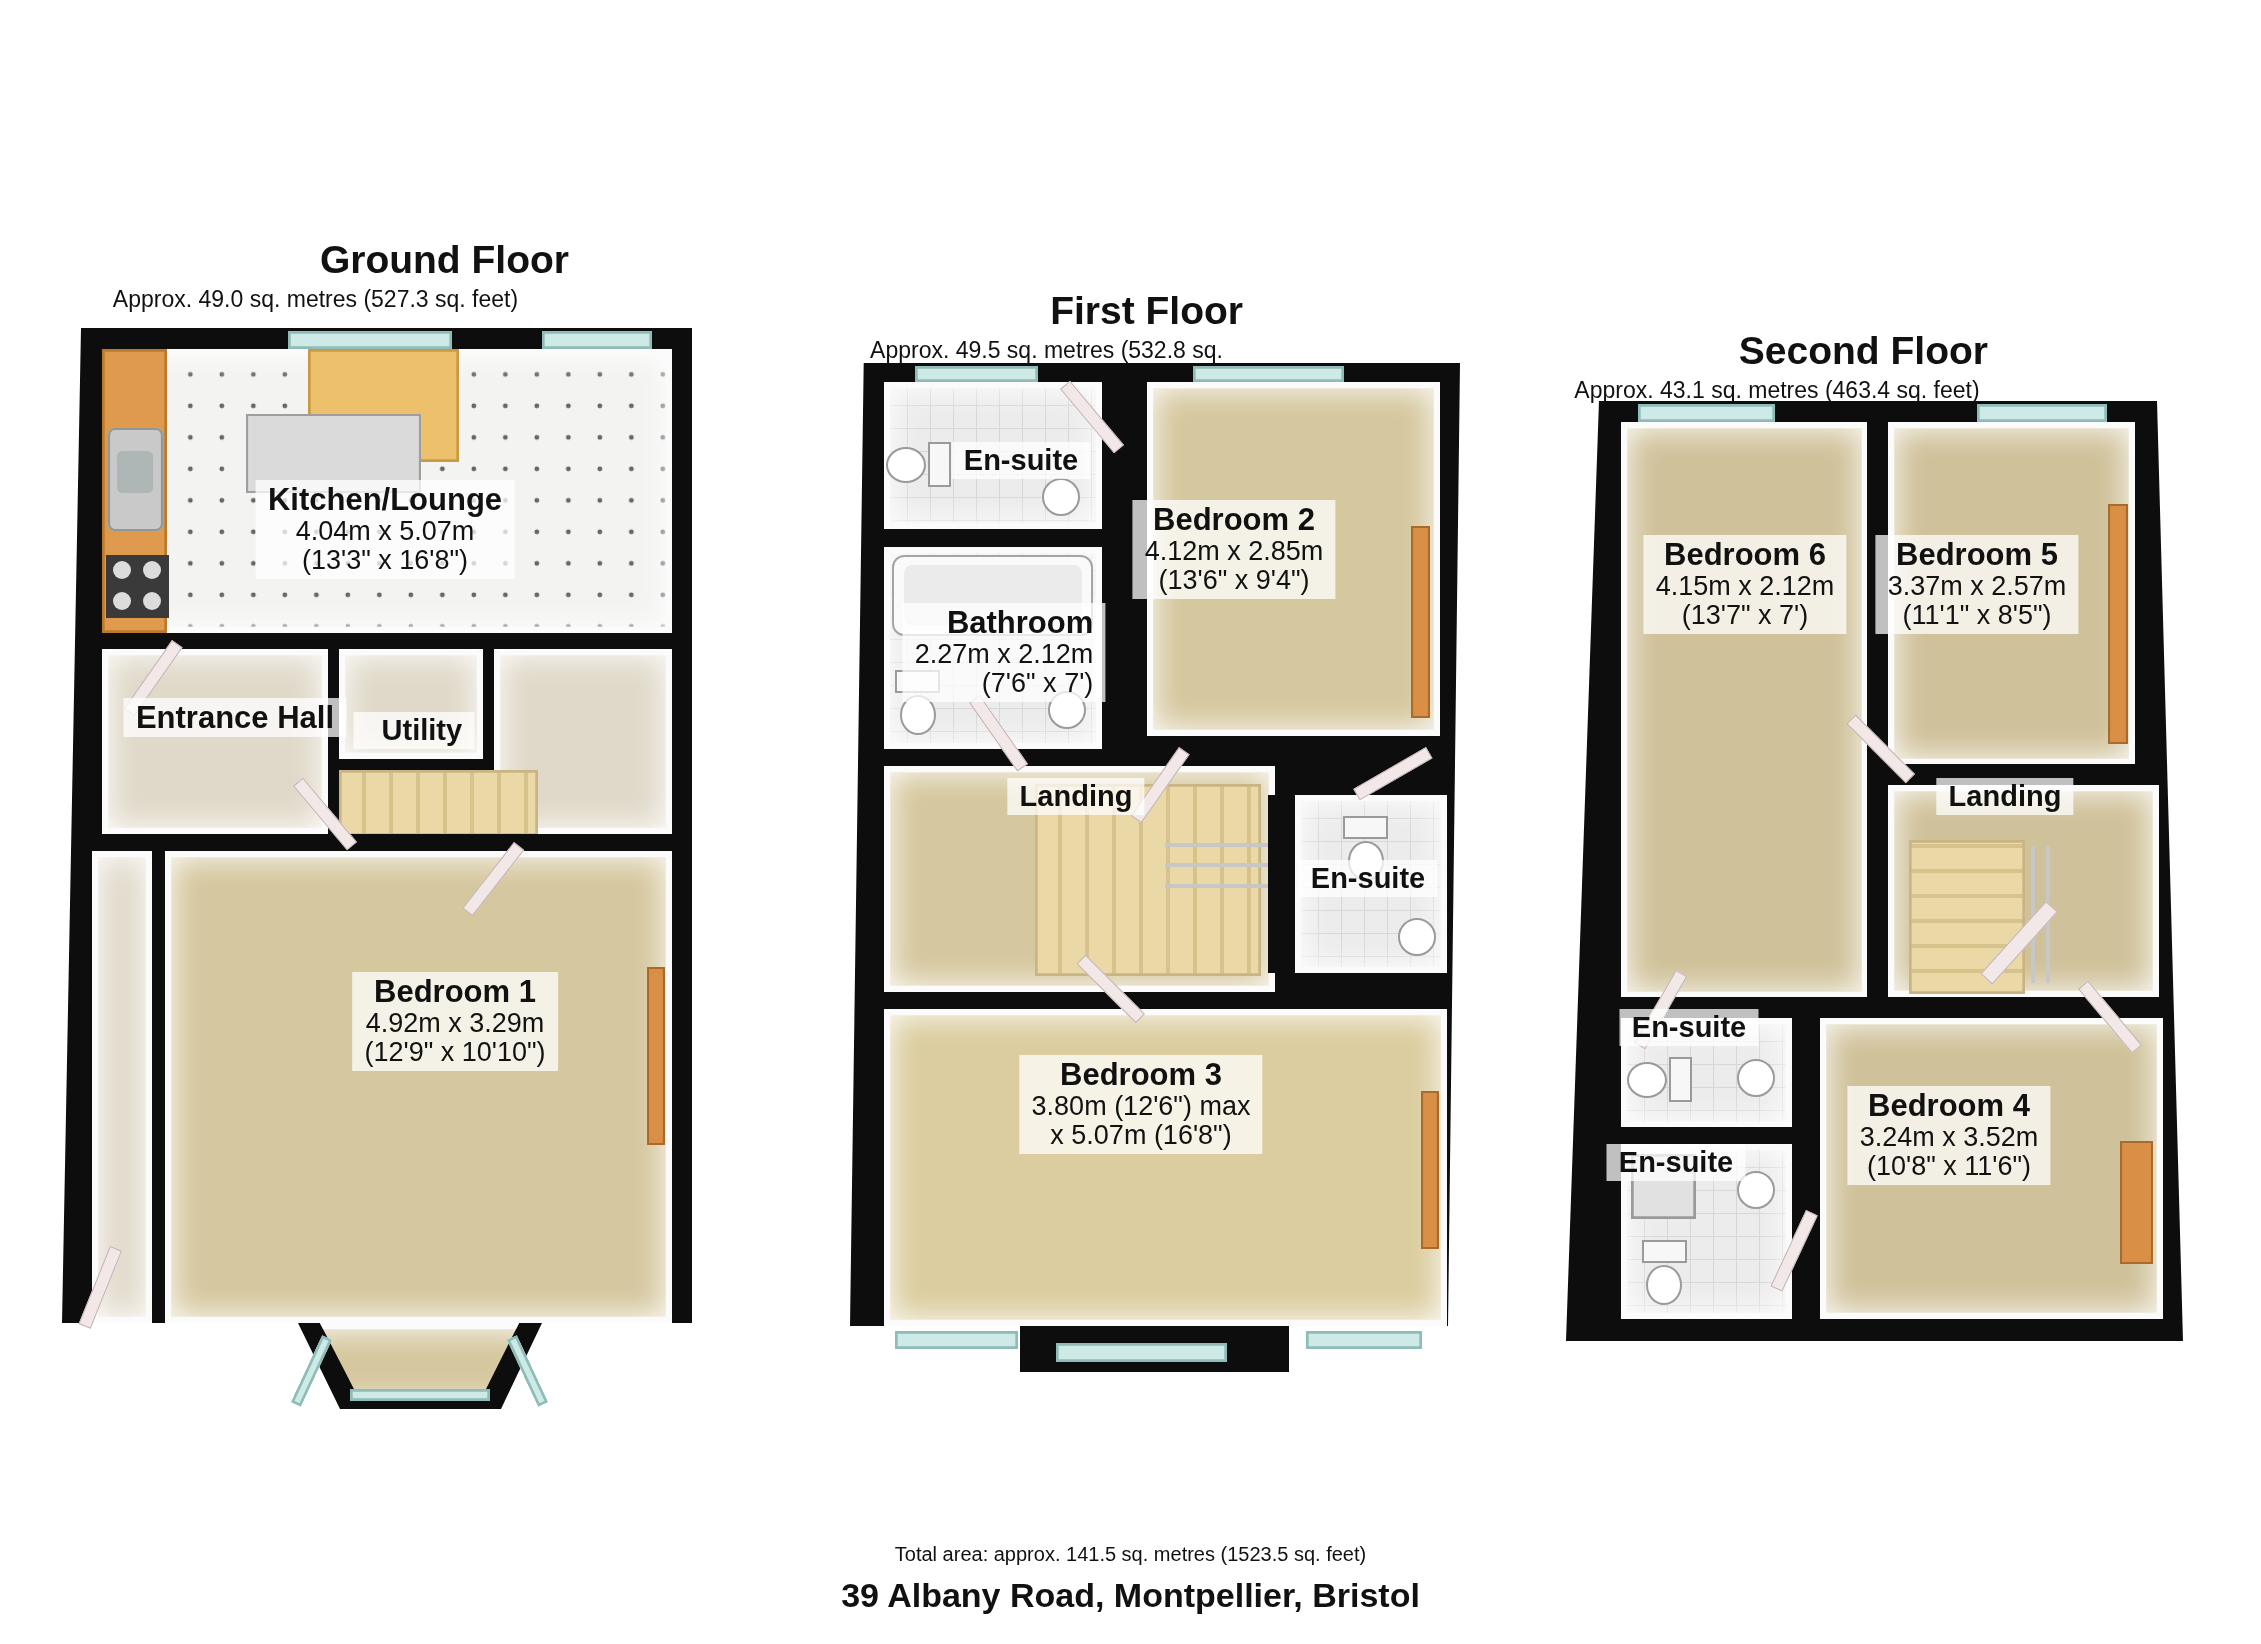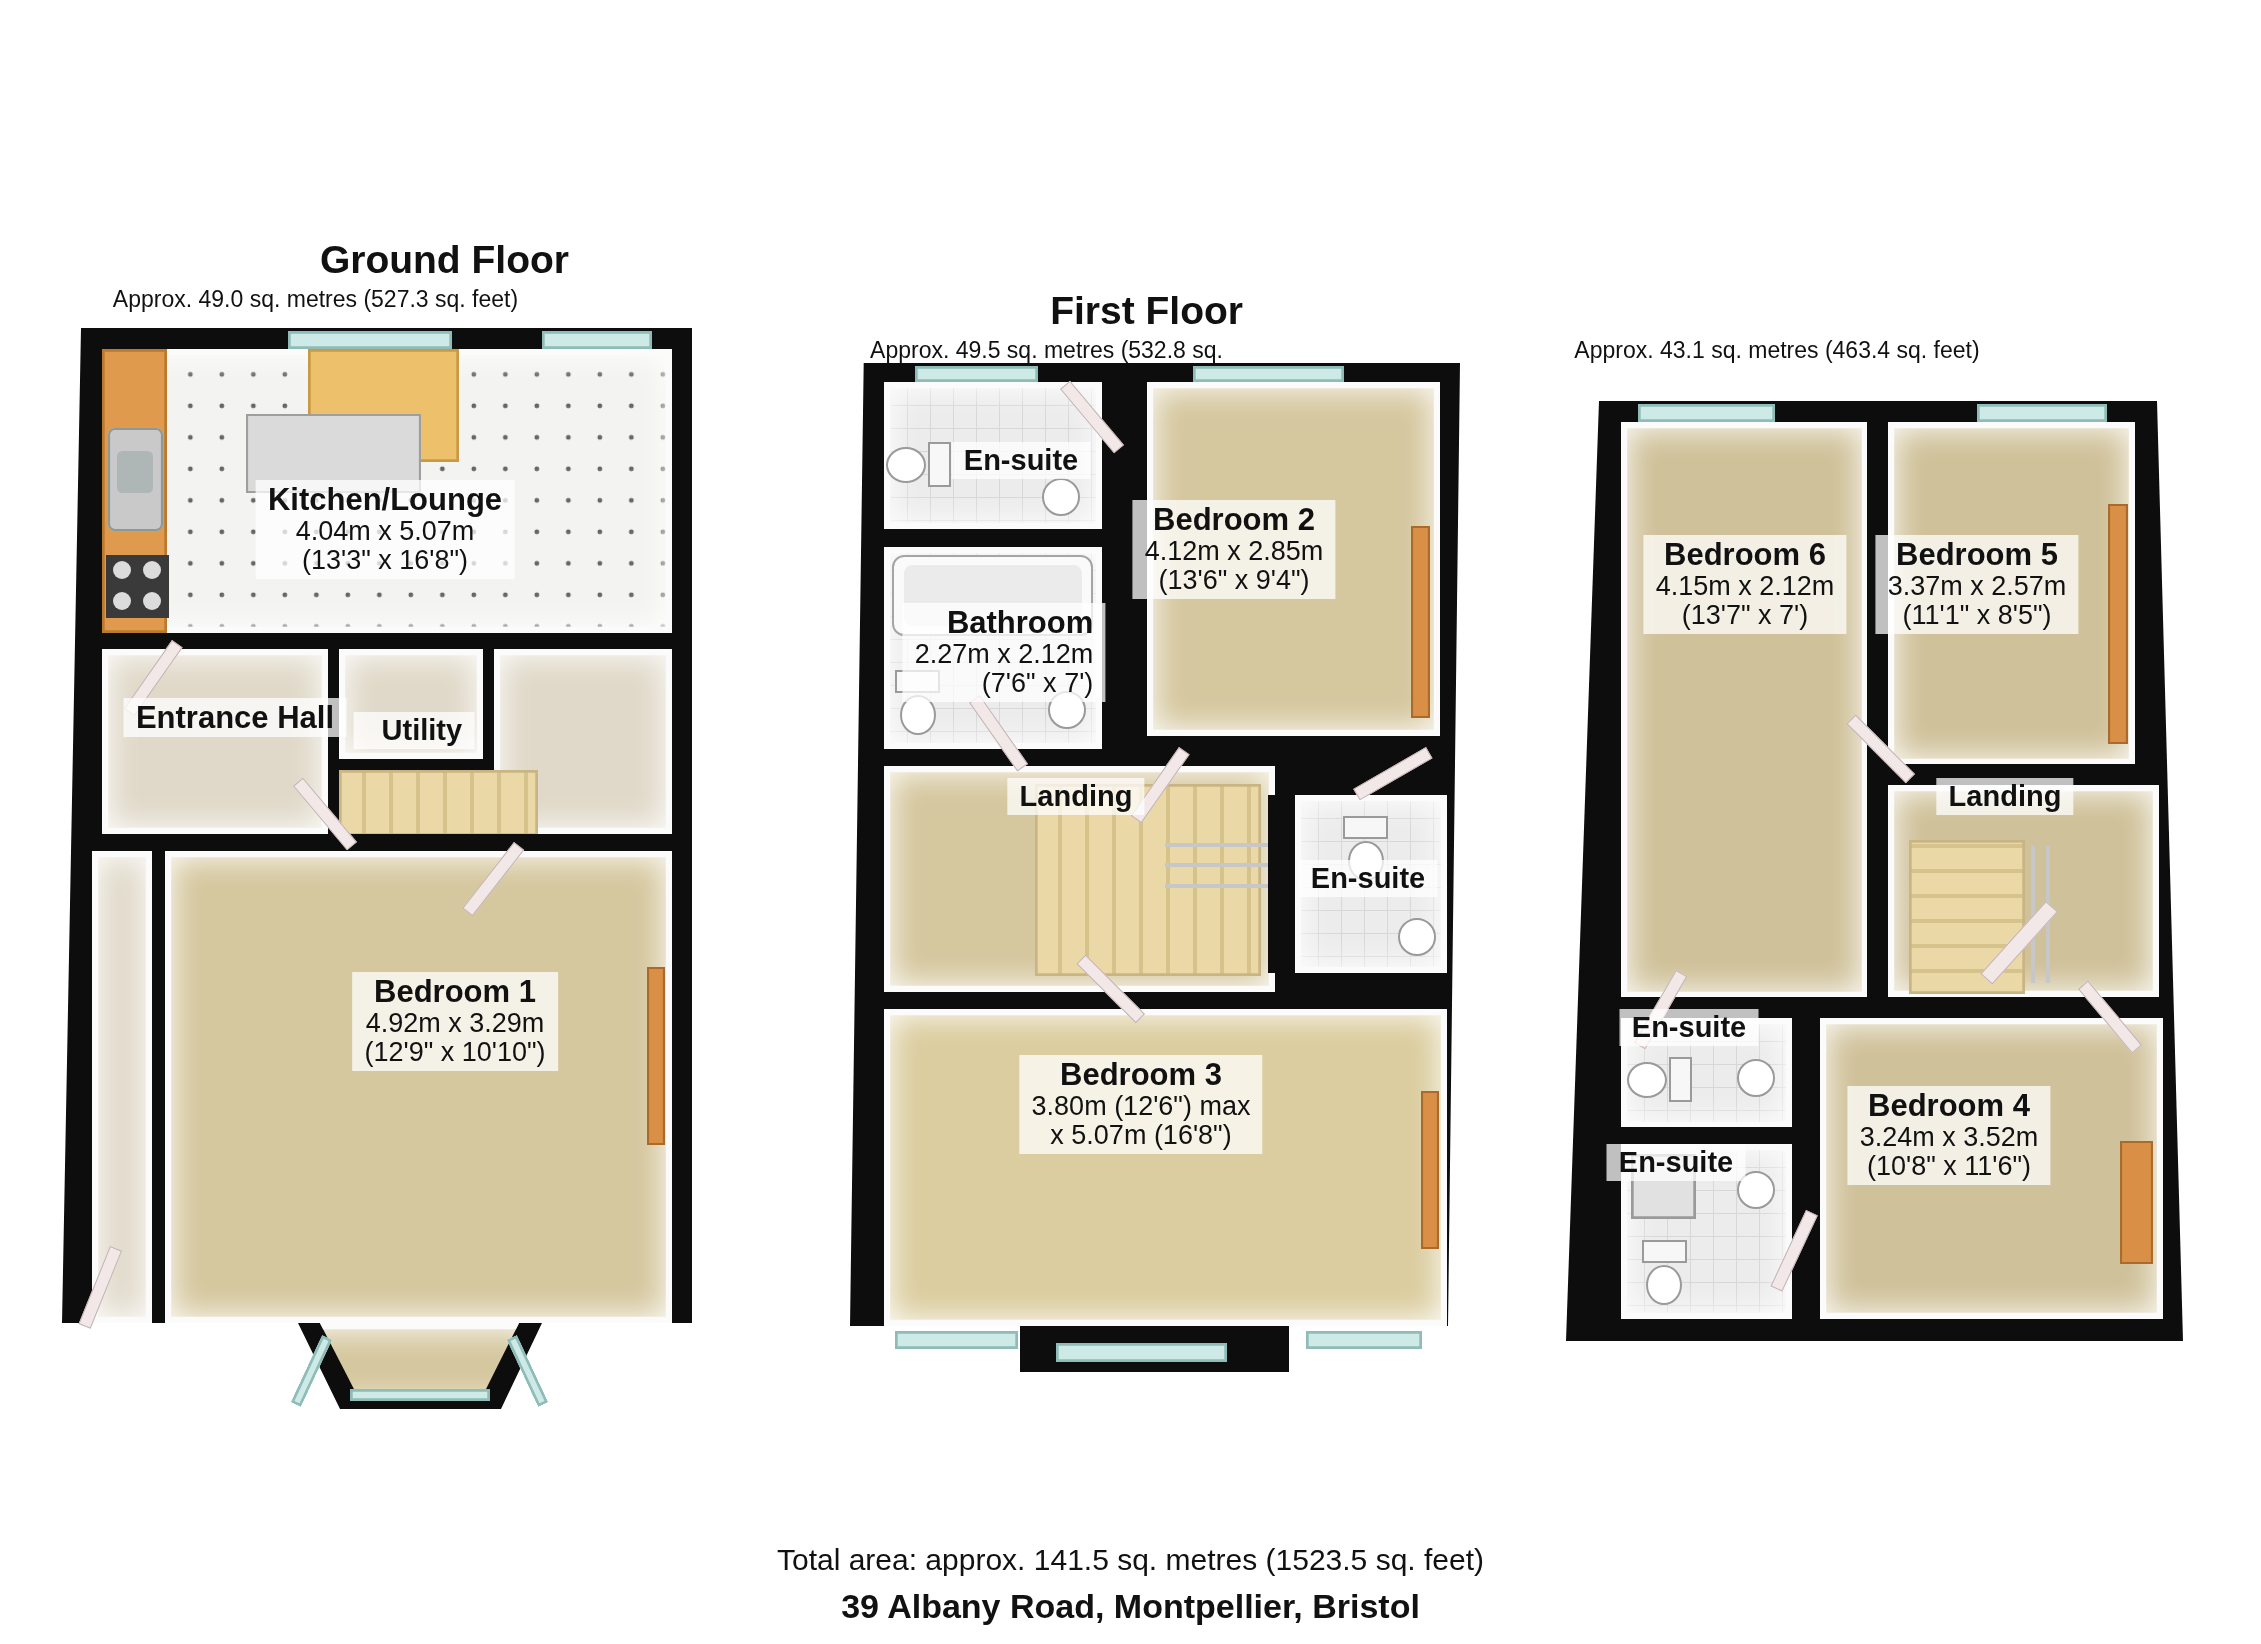--- a/index.html
+++ b/index.html
@@ -45,21 +45,21 @@
   .bath .inner{position:absolute;left:9.6px;top:8.2px;right:9.6px;bottom:8.2px;background:#ebebeb;border-radius:8.2px;}
   .sink-round{position:absolute;width:38px;height:38px;border-radius:50%;background:#ffffff;border:2.1px solid #9a9a9a;box-sizing:border-box;z-index:2;}
   .shower{position:absolute;background:#e1e1e1;box-shadow:inset 0 0 0 2.7px #9a9a9a;z-index:2;}
   .wardrobe{position:absolute;background:#d98f45;box-shadow:inset 0 0 0 2.1px #a96a2b;z-index:2;}
   .label{position:absolute;transform:translateX(-50%);background:rgba(255,255,255,0.74);
          text-align:center;padding:2.7px 12.3px;line-height:1.1;white-space:nowrap;z-index:6;}
   .label .name{font-size:31px;font-weight:bold;}
   .label .dims{font-size:27px;}
   .label.wrap{white-space:normal;width:212px;padding:2.7px 5.5px;}
   .footer{position:absolute;left:0;width:2261px;text-align:center;}
-  .footer .line1{font-size:30px;}
+  .footer .line1{font-size:20px;}
   .footer .line2{font-size:34px;font-weight:bold;margin-top:9.6px;}
 </style>
 </head>
 <body>
 
 <div class="canvas">
 
   <div class="floor-header" style="left:62px;top:240px;width:507px;">
     <div class="floor-title">Ground Floor</div>
     <div class="floor-sub">Approx. 49.0 sq. metres (527.3 sq. feet)</div>
@@ -216,20 +216,21 @@
       <div class="name" style="font-size:29px;">En-suite</div>
     </div>
     <div class="label" style="left:291px;top:692px;">
       <div class="name">Bedroom 3</div>
       <div class="dims">3.80m (12'6") max</div>
       <div class="dims">x 5.07m (16'8")</div>
     </div>
   </div>
 
   <div class="floor-header" style="left:1566px;top:331px;width:422px;">
+    <div class="floor-title">Second Floor</div>
     <div class="floor-sub">Approx. 43.1 sq. metres (463.4 sq. feet)</div>
   </div>
 
   <div class="plan" style="left:1566px;top:401px;width:624px;height:1014px;">
     <div class="walls" style="clip-path:polygon(33px 0px,591px 0px,617px 940px,0px 940px);"></div>
 
     <div class="room carpet3" style="left:55px;top:20.6px;width:247px;height:576px;z-index:1;"></div>
     <div class="window" style="left:72px;top:2.7px;width:137px;height:18px;"></div>
 
     <div class="room carpet3" style="left:322px;top:20.6px;width:247px;height:343px;z-index:1;">

